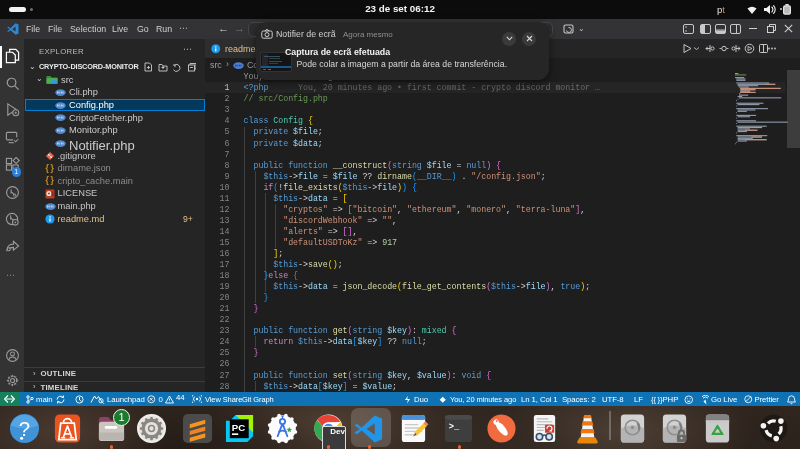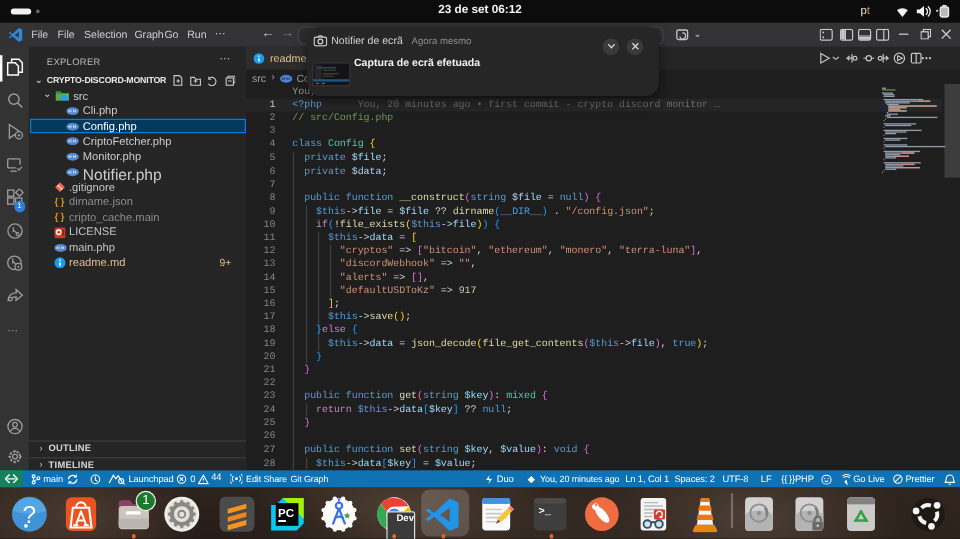--- a/index.html
+++ b/index.html
@@ -38,21 +38,21 @@
       <rect x="7.2" y="0" width="3.6" height="1.6" rx="0.8" fill="#e8e8e8"></rect>
       <rect x="6.2" y="2.4" width="5.6" height="7.2" rx="1" fill="#b9b9b9"></rect>
     </svg>
 <div class="abs" style="left:0;top:18.5px;width:800px;height:20.5px;background:#333336"></div>
 <svg class="abs" style="left:7px;top:23px" width="12" height="12" viewBox="0 0 100 100">
       <path d="M96 12 L72 2 L28 44 L10 30 L2 36 L22 52 L2 68 L10 74 L28 60 L72 98 L96 88 Z M72 30 V70 L44 52 Z" fill="#2f86d2"></path>
     </svg>
 <div class="abs" style="left:26px;top:23.6px;color:#cfcfcf;font-size:8.8px">File</div>
     <div class="abs" style="left:48px;top:23.6px;color:#cfcfcf;font-size:8.8px">File</div>
     <div class="abs" style="left:70px;top:23.6px;color:#cfcfcf;font-size:8.8px">Selection</div>
-    <div class="abs" style="left:112px;top:23.6px;color:#cfcfcf;font-size:8.8px">Graph</div>
+    <div class="abs" style="left:112px;top:23.6px;color:#cfcfcf;font-size:8.8px">Live</div>
     <div class="abs" style="left:137px;top:23.6px;color:#cfcfcf;font-size:8.8px">Go</div>
     <div class="abs" style="left:156px;top:23.6px;color:#cfcfcf;font-size:8.8px">Run</div>
     <div class="abs" style="left:179px;top:22.5px;color:#cfcfcf;font-size:9px;letter-spacing:0.5px">⋯</div>
 <div class="abs" style="left:218px;top:22px;color:#cfcfcf;font-size:11px">←</div>
 <div class="abs" style="left:234px;top:22px;color:#7a7a7a;font-size:11px">→</div>
 <div class="abs" style="left:248px;top:22.3px;width:305px;height:15px;background:#2e2e30;border:1px solid #47474a;border-radius:5px"></div>
 <svg class="abs" style="left:563px;top:23px" width="14" height="12" viewBox="0 0 14 12">
       <rect x="1" y="2" width="9" height="8" rx="1.5" fill="none" stroke="#c5c5c5" stroke-width="1.1"></rect>
       <path d="M5.5 4.5 a2.5 2.5 0 1 1 -2 3" fill="none" stroke="#c5c5c5" stroke-width="1"></path>
     </svg>
@@ -352,21 +352,21 @@
 <div class="abs" style="left:158.5px;top:395.2px;color:#ffffff;font-size:7.8px;letter-spacing:-0.1px">0</div>
 <svg class="abs" style="left:165px;top:394.8px" width="9" height="9" viewBox="0 0 9 9">
       <path d="M4.5 1 L8.5 8 H0.5 Z" fill="none" stroke="#fff" stroke-width="0.9"></path>
       <path d="M4.5 3.5 v2 M4.5 6.8 v0.5" stroke="#fff" stroke-width="0.9"></path>
     </svg>
 <div class="abs" style="left:176px;top:393px;color:#ffffff;font-size:7.8px;letter-spacing:-0.1px">44</div>
 <svg class="abs" style="left:192px;top:394.8px" width="10" height="9" viewBox="0 0 10 9">
       <circle cx="5" cy="4" r="1.2" fill="#fff"></circle>
       <path d="M2.6 6.4 a3.4 3.4 0 0 1 0 -4.8 M7.4 1.6 a3.4 3.4 0 0 1 0 4.8 M1 8 a5.6 5.6 0 0 1 0 -8 M9 0 a5.6 5.6 0 0 1 0 8" stroke="#fff" fill="none" stroke-width="0.9"></path>
     </svg>
-<div class="abs" style="left:205px;top:395.2px;color:#ffffff;font-size:7.5px;letter-spacing:-0.1px">Edit Share</div>
+<div class="abs" style="left:205px;top:395.2px;color:#ffffff;font-size:7.5px;letter-spacing:-0.1px">View Share</div>
 <div class="abs" style="left:242px;top:395.2px;color:#ffffff;font-size:7.5px;letter-spacing:-0.1px">Git Graph</div>
 
 <svg class="abs" style="left:404px;top:394.8px" width="9" height="9" viewBox="0 0 9 9">
       <path d="M1 5 L4 0.8 L3.2 4 H6 L3 8.4 L3.9 5 Z" fill="#fff"></path>
     </svg>
 <div class="abs" style="left:414px;top:395.2px;color:#ffffff;font-size:7.8px;letter-spacing:-0.1px">Duo</div>
 <svg class="abs" style="left:439px;top:395.5px" width="7.5" height="7.5" viewBox="0 0 8 8">
       <rect x="1.7" y="1.7" width="4.6" height="4.6" fill="#fff" transform="rotate(45 4 4)"></rect>
     </svg>
 <div class="abs" style="left:450px;top:395.2px;color:#ffffff;font-size:7.5px;letter-spacing:-0.1px">You, 20 minutes ago</div>
@@ -588,13 +588,14 @@
 <div class="abs" style="left:261px;top:52.5px;width:30px;height:18px;background:#141416;border-radius:1.5px;overflow:hidden;outline:1px solid #333">
 <div class="abs" style="left:0.5px;top:1.5px;width:6px;height:12px;background:#26262a"></div>
 <div class="abs" style="left:2.5px;top:3px;width:16px;height:1.2px;background:#3e566e;opacity:0.9"></div>
 <div class="abs" style="left:8px;top:5.5px;width:11px;height:1.2px;background:#32503f;opacity:0.9"></div>
 <div class="abs" style="left:8px;top:8px;width:13px;height:1.2px;background:#44464a"></div>
 <div class="abs" style="left:8px;top:10.5px;width:9px;height:1.2px;background:#3a3c40"></div>
 <div class="abs" style="left:0;top:13.8px;width:30px;height:1.6px;background:#18598c"></div>
 <div class="abs" style="left:1.5px;top:16px;width:3.5px;height:1.3px;background:#a05028"></div>
 <div class="abs" style="left:7px;top:16px;width:2.5px;height:1.3px;background:#666"></div>
 </div>
-<div class="abs" style="left:295px;top:47.2px;color:#f2f2f2;font-size:8.8px;font-weight:bold">Captura de ecrã efetuada</div>
+<div class="abs" style="left:285px;top:47.2px;color:#f2f2f2;font-size:8.8px;font-weight:bold">Captura de ecrã efetuada</div>
+<div class="abs" style="left:296.5px;top:59.2px;color:#d8d8d8;font-size:8.7px">Pode colar a imagem a partir da área de transferência.</div>
 </div>
 </body></html>

